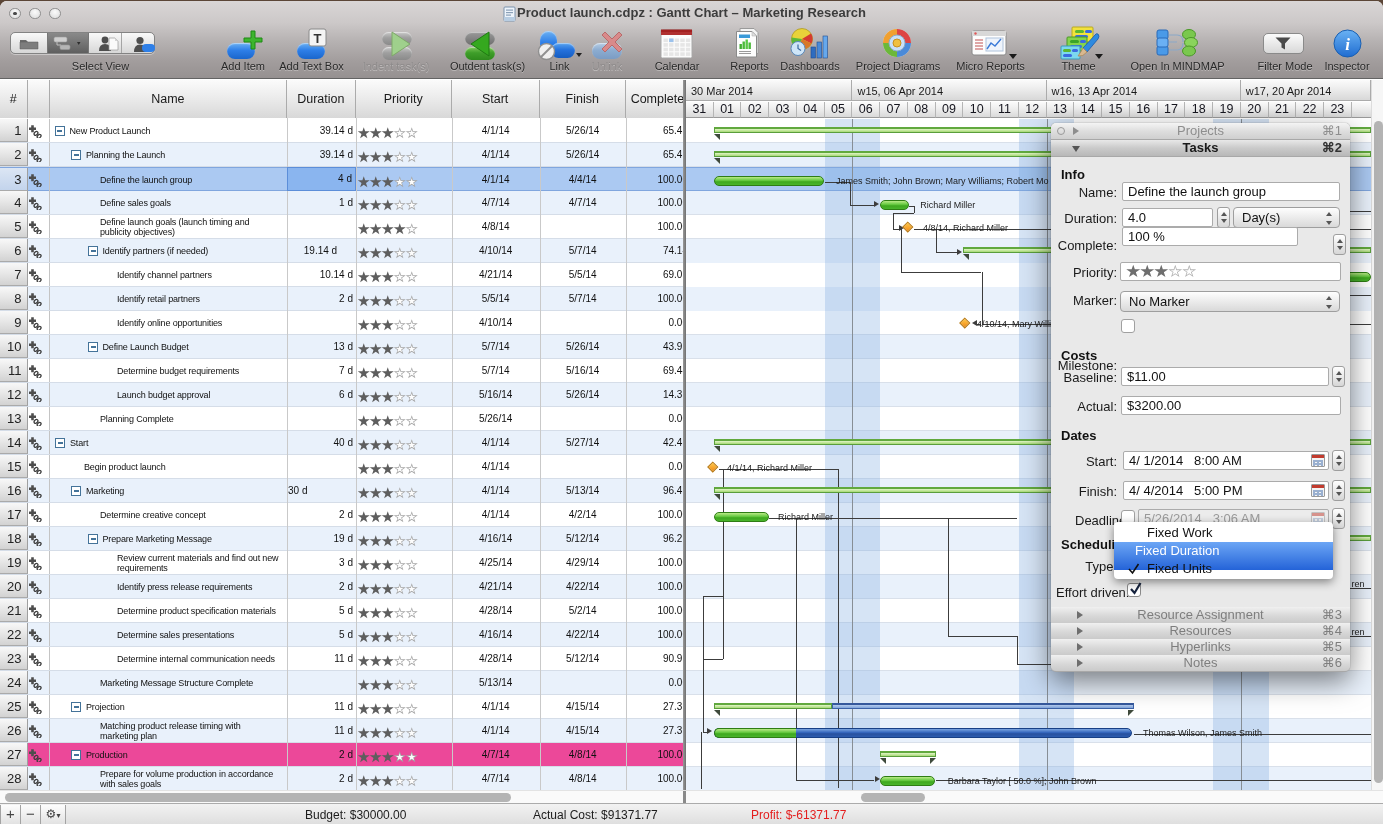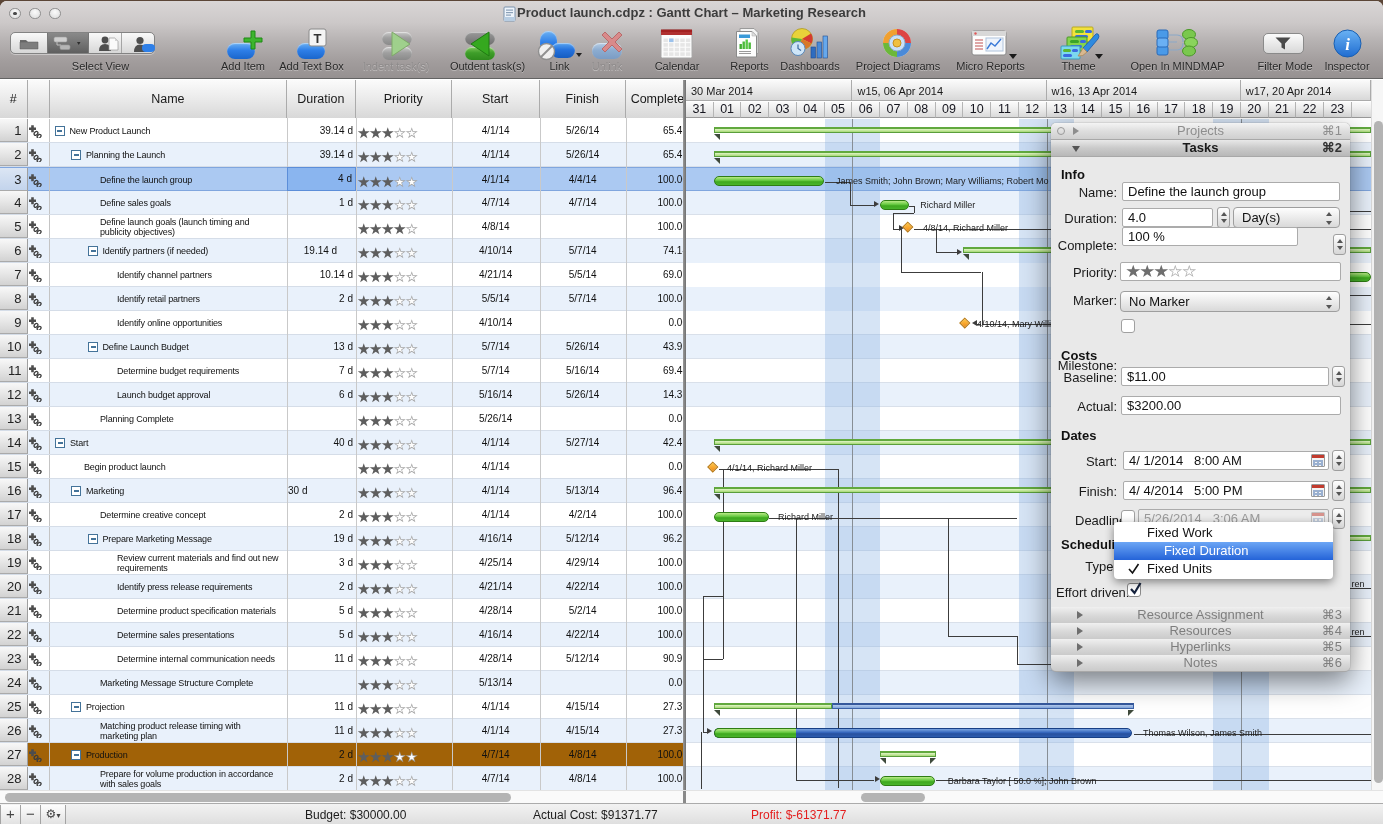--- a/index.html
+++ b/index.html
@@ -810,21 +810,21 @@
         </div>
 <div class="cell" style="left:100px;top:0;width:187px;height:24px;display:flex;align-items:center;font-size:9px;letter-spacing:-0.15px">
           <div style="line-height:10.5px;white-space:nowrap">Matching product release timing with<br>marketing plan</div>
         </div>
 <div class="cell" style="left:288px;top:0;width:65px;height:24px;line-height:24px;text-align:right">11 d</div>
 <div class="abs" style="left:357.5px;top:6px"><i class="st sf"></i><i class="st sf"></i><i class="st sf"></i><i class="st se"></i><i class="st se"></i></div>
 <div class="cell" style="left:451.7px;top:0;width:87.9px;height:24px;line-height:24px;text-align:center">4/1/14</div>
 <div class="cell" style="left:539.6px;top:0;width:86.2px;height:24px;line-height:24px;text-align:center">4/15/14</div>
 <div class="cell" style="left:625.8px;top:0;width:62.2px;height:24px;line-height:24px;text-align:right">27.32</div>
 </div>
-<div class="abs" style="left:0;top:663px;width:690px;height:24px;background:#a16207;border-bottom:1px solid #d5dde8">
+<div class="abs" style="left:0;top:663px;width:690px;height:24px;background:#ec4899;border-bottom:1px solid #d5dde8">
 <div class="rnum" style="top:0;height:23px;">27</div>
 <div class="icell" style="top:0;height:23px;border-bottom:none">
           <svg width="13" height="13" style="position:absolute;left:1px;top:6px" viewBox="0 0 13 13">
             <path d="M2.2 0.2 h2.6 v2.2 h2.2 v2.6 h-2.2 v2.2 h-2.6 v-2.2 h-2.2 v-2.6 h2.2 z" fill="#4d4d4d"></path>
             <g stroke="#3c3c3c" fill="none" stroke-width="1.25">
               <ellipse cx="7" cy="8.4" rx="2.2" ry="1.55" transform="rotate(-45 7 8.4)"></ellipse>
               <ellipse cx="10.1" cy="11.3" rx="2.2" ry="1.55" transform="rotate(-45 10.1 11.3)"></ellipse>
             </g>
           </svg>
         </div>
@@ -1063,18 +1063,18 @@
         <svg width="16" height="17" style="position:absolute;left:0;top:-3px">
           <path d="M3 8 L6.5 12 L12.5 2" stroke="#16233e" stroke-width="2.2" fill="none"></path>
         </svg>
       </div>
 <div class="ibar" style="top:484px;background:linear-gradient(#f0f0f0,#d8d8d8 55%,#cacaca);color:#7e7e7e">Resource Assignment<span style="position:absolute;right:8px;color:#7e7e7e">⌘3</span><div style="position:absolute;left:26px;top:4px;width:0;height:0;border-top:4.5px solid transparent;border-bottom:4.5px solid transparent;border-left:6px solid #6e6e6e"></div></div>
 <div class="ibar" style="top:500px;background:linear-gradient(#f0f0f0,#d8d8d8 55%,#cacaca);color:#7e7e7e">Resources<span style="position:absolute;right:8px;color:#7e7e7e">⌘4</span><div style="position:absolute;left:26px;top:4px;width:0;height:0;border-top:4.5px solid transparent;border-bottom:4.5px solid transparent;border-left:6px solid #6e6e6e"></div></div>
 <div class="ibar" style="top:516px;background:linear-gradient(#f0f0f0,#d8d8d8 55%,#cacaca);color:#7e7e7e">Hyperlinks<span style="position:absolute;right:8px;color:#7e7e7e">⌘5</span><div style="position:absolute;left:26px;top:4px;width:0;height:0;border-top:4.5px solid transparent;border-bottom:4.5px solid transparent;border-left:6px solid #6e6e6e"></div></div>
 <div class="ibar" style="top:532px;border-radius:0 0 5px 5px;background:linear-gradient(#f0f0f0,#d8d8d8 55%,#cacaca);color:#7e7e7e">Notes<span style="position:absolute;right:8px;color:#7e7e7e">⌘6</span><div style="position:absolute;left:26px;top:4px;width:0;height:0;border-top:4.5px solid transparent;border-bottom:4.5px solid transparent;border-left:6px solid #6e6e6e"></div></div>
 <div class="abs" style="left:63px;top:399px;width:219px;height:56.5px;background:#fff;border-radius:4px;box-shadow:0 3px 10px rgba(0,0,0,.45);font-size:13px;color:#111">
         <div style="position:absolute;left:0;top:2px;width:219px;height:17.5px;line-height:17px;padding-left:33px">Fixed Work</div>
-        <div style="position:absolute;left:0;top:19.5px;width:219px;height:18px;line-height:17.5px;padding-left:50px;background:linear-gradient(#6ca6f5,#2463d8);color:#fff">Fixed Duration</div>
+        <div style="position:absolute;left:0;top:19.5px;width:219px;height:28px;line-height:17.5px;padding-left:21px;background:linear-gradient(#6ca6f5,#2463d8);color:#fff">Fixed Duration</div>
         <div style="position:absolute;left:0;top:37.5px;width:219px;height:17.5px;line-height:17px;padding-left:33px">Fixed Units<svg width="12" height="12" style="position:absolute;left:14px;top:3px">
             <path d="M1 6 L4.5 10 L10.5 1" stroke="#111" stroke-width="1.6" fill="none"></path>
           </svg></div>
       </div>
 </div>
 </div>
 </body></html>

